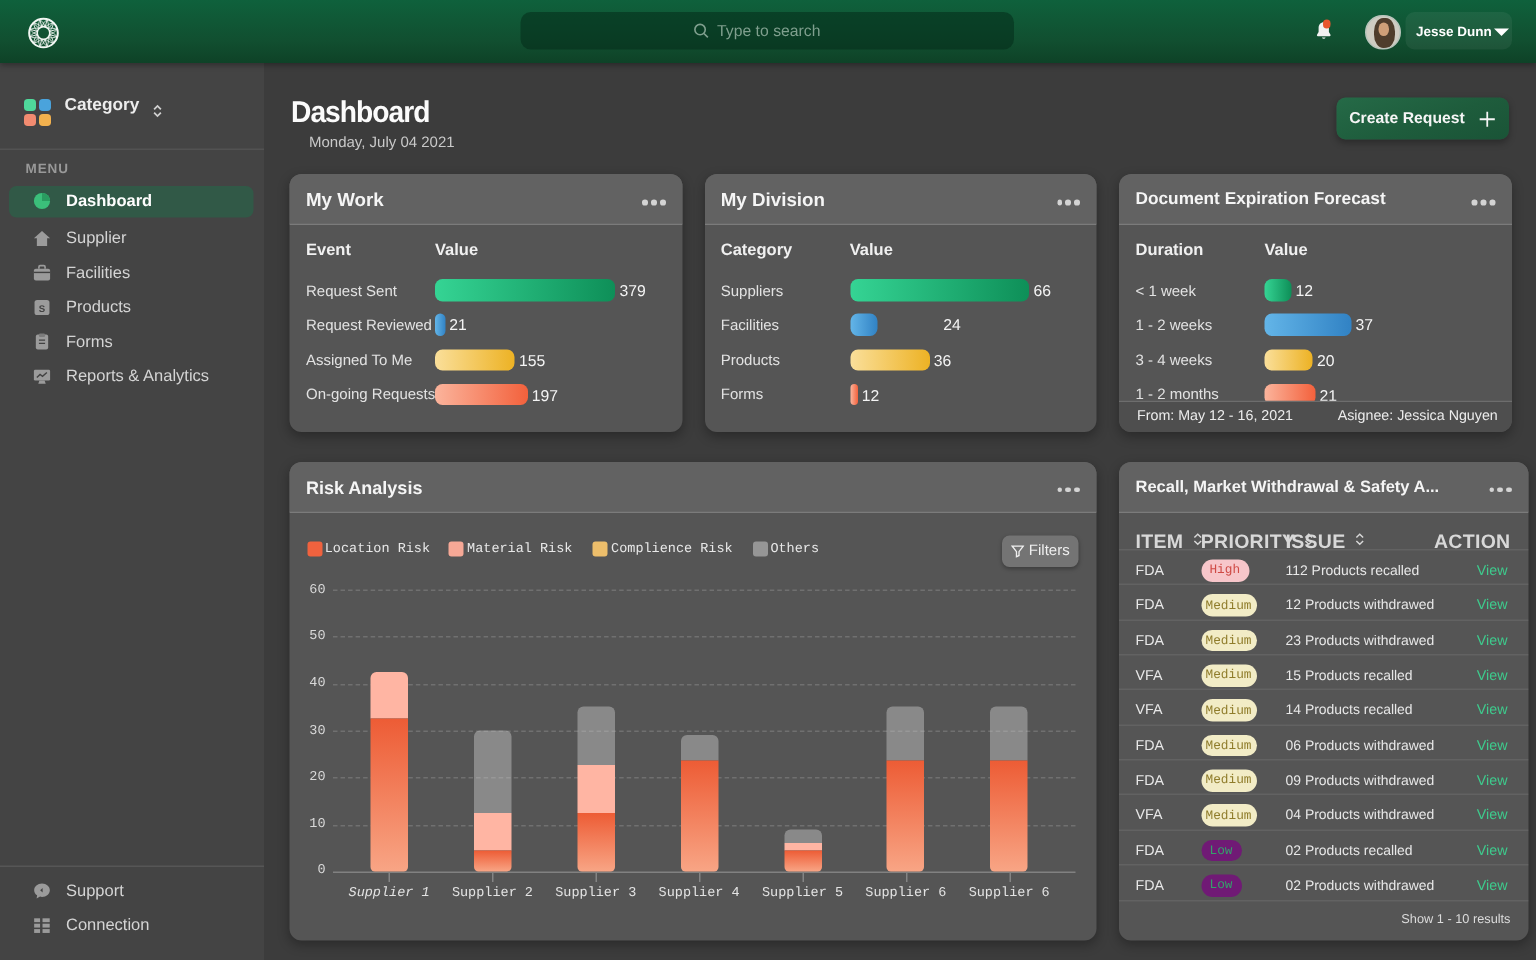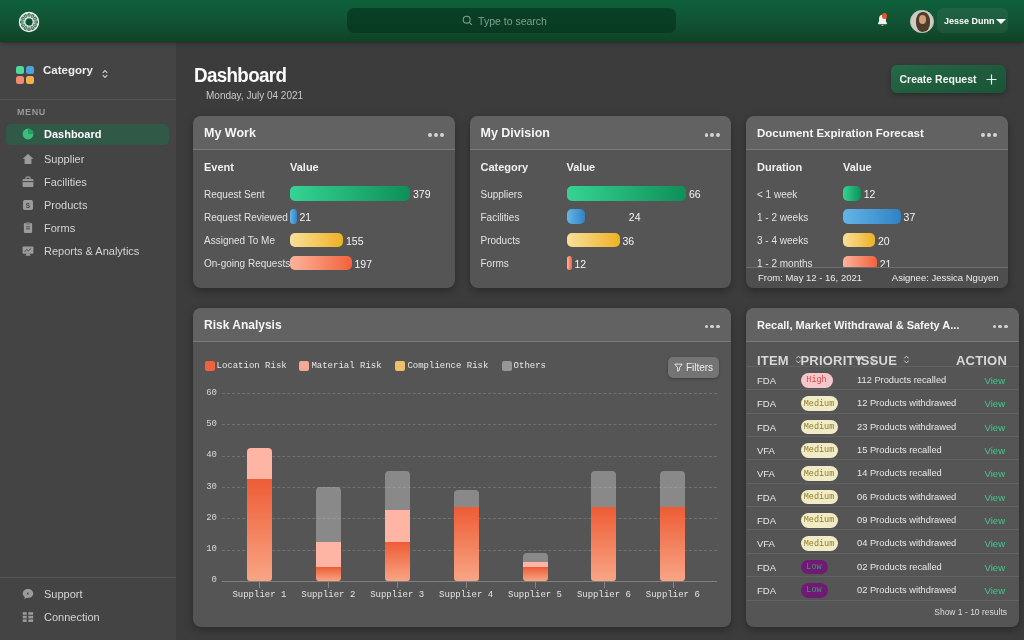--- a/index.html
+++ b/index.html
@@ -365,21 +365,21 @@
         <div class="gline" style="left:29px; right:14px; top:179.49999999999997px;"></div>
         <div class="ylab" style="left:6px; top:142.7px;">40</div>
         <div class="gline" style="left:29px; right:14px; top:148.2px;"></div>
         <div class="ylab" style="left:6px; top:111.39999999999998px;">50</div>
         <div class="gline" style="left:29px; right:14px; top:116.89999999999998px;"></div>
         <div class="ylab" style="left:6px; top:80.09999999999997px;">60</div>
         <div class="gline" style="left:29px; right:14px; top:85.59999999999997px;"></div>
         <div class="seg" style="left:53.900000000000006px; top:140.37499999999997px; height:31.3px; background:#ffb5a3; border-radius:4px 4px 0 0;"></div>
         <div class="seg" style="left:53.900000000000006px; top:171.67499999999995px; height:101.72500000000001px; background:linear-gradient(180deg,#ed5c35,#f8a585); border-radius:0 0 3px 3px;"></div>
         <div class="tick" style="left:66.4px; top:274.4px;"></div>
-        <div class="xlab" style="left:26.400000000000006px; top:282.4px;">Supplier 1</div>
+        <div class="xlab" style="left:26.400000000000006px; top:282.4px;font-style:italic;">Supplier 1</div>
         <div class="seg" style="left:122.80000000000001px; top:179.49999999999997px; height:54.775px; background:rgba(201,201,201,0.45); border-radius:4px 4px 0 0;"></div>
         <div class="seg" style="left:122.80000000000001px; top:234.27499999999998px; height:25.040000000000003px; background:#ffb5a3; border-radius:0;"></div>
         <div class="seg" style="left:122.80000000000001px; top:259.315px; height:14.085px; background:linear-gradient(180deg,#ed5c35,#f8a585); border-radius:0 0 3px 3px;"></div>
         <div class="tick" style="left:135.3px; top:274.4px;"></div>
         <div class="xlab" style="left:95.30000000000001px; top:282.4px;">Supplier 2</div>
         <div class="seg" style="left:191.7px; top:163.84999999999997px; height:39.125px; background:rgba(201,201,201,0.45); border-radius:4px 4px 0 0;"></div>
         <div class="seg" style="left:191.7px; top:202.97499999999997px; height:31.3px; background:#ffb5a3; border-radius:0;"></div>
         <div class="seg" style="left:191.7px; top:234.27499999999998px; height:39.125px; background:linear-gradient(180deg,#ed5c35,#f8a585); border-radius:0 0 3px 3px;"></div>
         <div class="tick" style="left:204.2px; top:274.4px;"></div>
         <div class="xlab" style="left:164.2px; top:282.4px;">Supplier 3</div>

